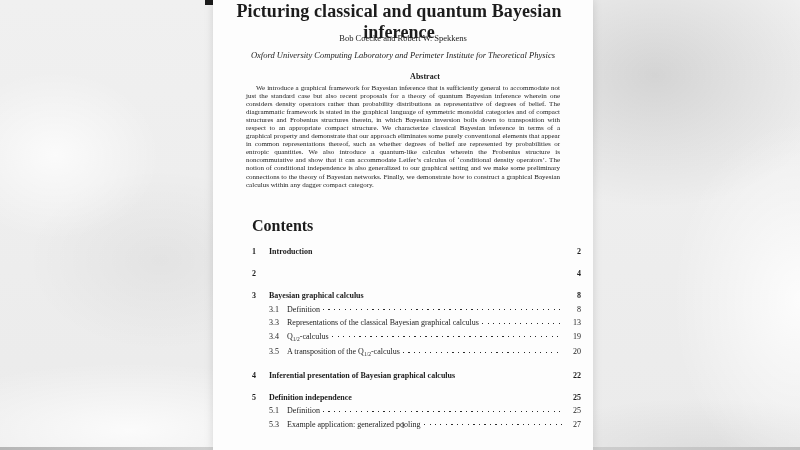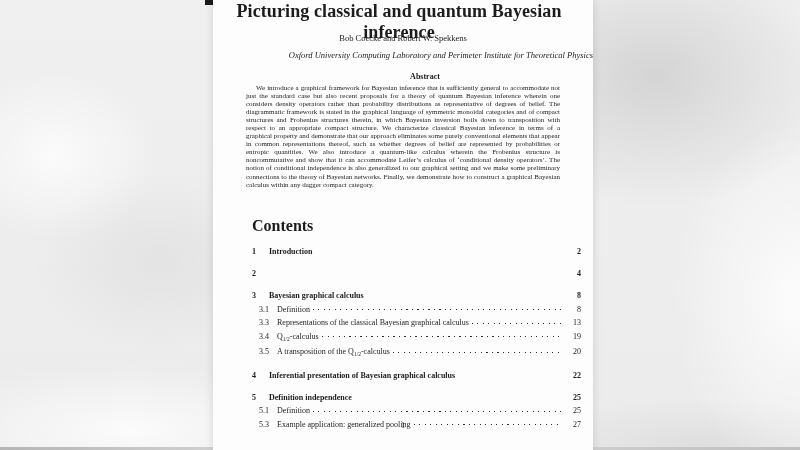--- a/index.html
+++ b/index.html
@@ -20,32 +20,32 @@
     background:linear-gradient(to right, #b5b5b5, #d8d8d8 35%, #d2d2d2 65%, #bfbfbf);
   }
   .top-mark { position:absolute; left:205px; top:0; width:9px; height:5px; background:#1b1b1b; }
   .page {
     position:absolute; left:213px; top:0; width:380px; height:450px;
     background:#fdfdfd; box-shadow:0 0 9px rgba(0,0,0,0.13);
     color:#1c1c1c;
   }
   .title { position:absolute; top:1px; left:0; right:8px; text-align:center; font-size:18px; letter-spacing:0.1px;font-weight:bold; }
   .authors { position:absolute; top:33px; left:0; right:0; text-align:center; font-size:8.5px; }
-  .affiliation { position:absolute; top:50px; left:0; right:0; text-align:right; font-size:8.5px; font-style:italic; }
+  .affiliation { position:absolute; top:50px; left:0; right:0; text-align:center; font-size:8.5px; font-style:italic; }
   .abs-head { position:absolute; top:72px; left:0; right:0; text-align:center; font-size:8px; font-weight:bold;padding-left:44px; }
   .abs-text {
     position:absolute; top:84px; left:33px; width:314px;
     font-size:7px; line-height:8.05px; text-align:justify; text-indent:10px; color:#222;
   }
   .contents { position:absolute; top:217px; left:39px; font-size:16px; font-weight:bold; }
   .toc { position:absolute; top:244px; left:39px; right:12px; font-size:8px; }
   .toc-row { display:flex; align-items:baseline; line-height:10.6px; }
   .toc-sec { font-weight:bold; margin-top:8.5px; }
   .toc-sec:first-child { margin-top:0; }
-  .toc-sub { margin-left:7px; }
+  .toc-sub { margin-left:17px; }
   .toc-num { width:17px; flex-shrink:0; }
   .toc-sub .toc-num { width:18px; }
   .toc-label { white-space:nowrap;text-align:right; }
   .ss { font-size:5.5px; vertical-align:-1.5px; }
   .dots {
     flex:1; margin:0 3px; height:10px;
     background-image:repeating-linear-gradient(to right, #2a2a2a 0, #2a2a2a 1px, transparent 1px, transparent 5.5px);
     background-size:100% 1px; background-repeat:no-repeat; background-position:0 7.5px;
   }
   .toc-page { margin-left:4px; min-width:12px; text-align:right; flex-shrink:0; }

